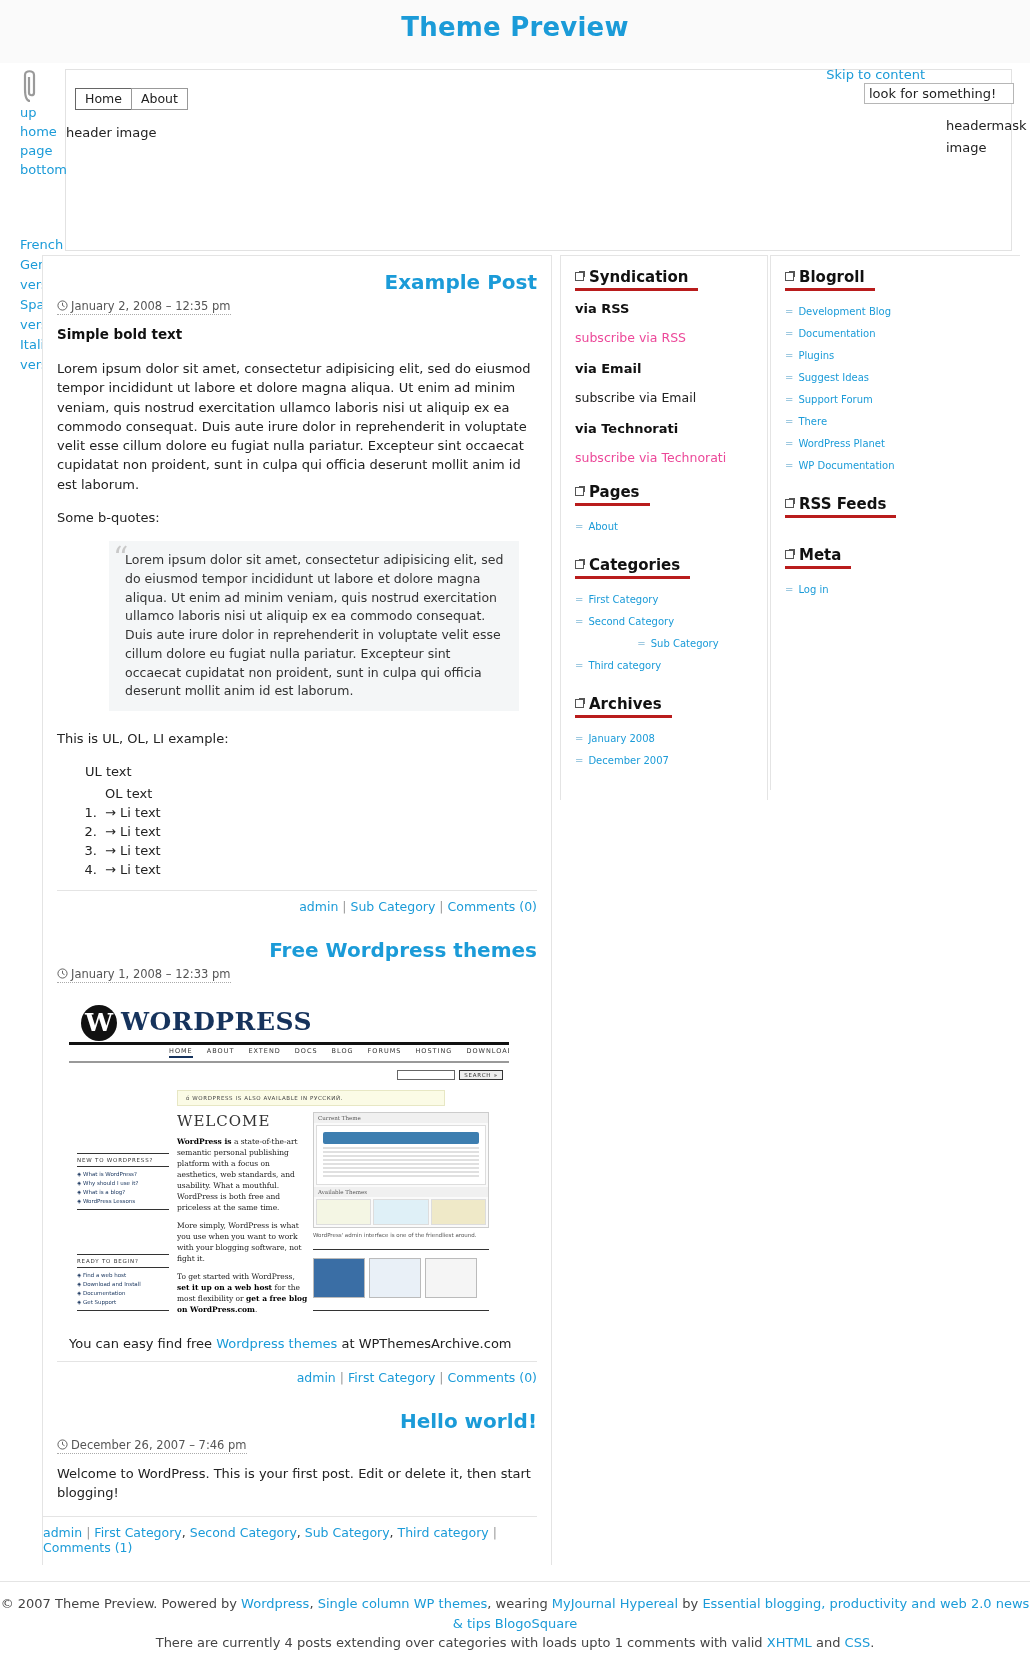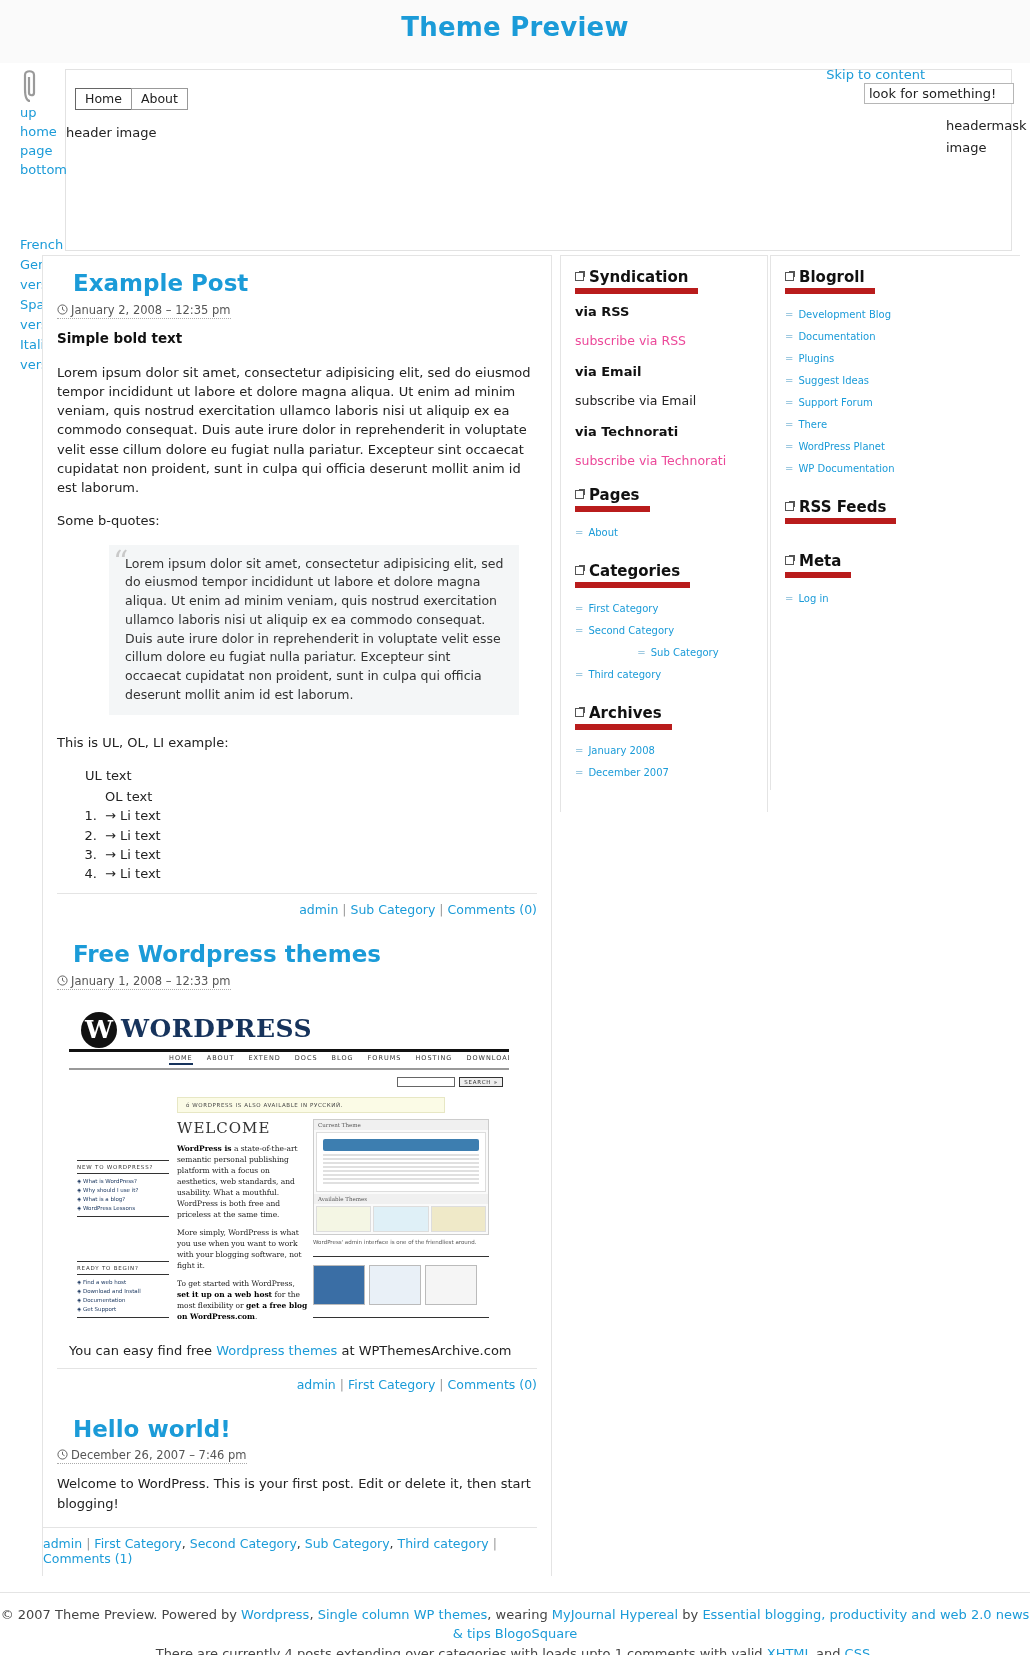--- a/index.html
+++ b/index.html
@@ -154,25 +154,26 @@
     border-left: 1px solid #e4e4e4;
     border-top: 1px solid #e4e4e4;
     min-height: 535px;
     padding: 12px 10px 10px 14px;
     background: #fff;
   }
 
   
   .post { padding: 8px 14px 0 14px; }
   .post-title {
-    font-size: 23px;
+    font-size: 20px;
     font-weight: bold;
     color: #1b9bd8;
-    margin: 6px 0 4px 16px;
+    margin: 6px 0 4px 4px;
     line-height: 1.2;
+    text-align: right;
   }
   .post-title a { color: #1b9bd8; text-decoration: none; }
   .post-date {
     font-size: 11.5px;
     color: #555;
     border-bottom: 1px dotted #aaa;
     display: inline-block;
     padding-bottom: 1px;
     margin-bottom: 10px;
   }
@@ -301,21 +302,21 @@
 
   .post-note { font-size: 13px; color: #222; margin: 4px 0 0 12px; }
   .post-note a { color: #1b9bd8; text-decoration: none; }
 
   
   .widget { margin-bottom: 18px; }
   .widget-title {
     font-size: 15px;
     font-weight: bold;
     color: #111;
-    border-bottom: 6px solid #b91c1c;
+    border-bottom: 3px solid #b91c1c;
     display: inline-block;
     padding: 0 10px 2px 0;
     margin: 0 0 10px 0;
     position: relative;
   }
   .wicon {
     display: inline-block;
     width: 9px; height: 9px;
     border: 1px solid #555;
     margin-right: 5px;

